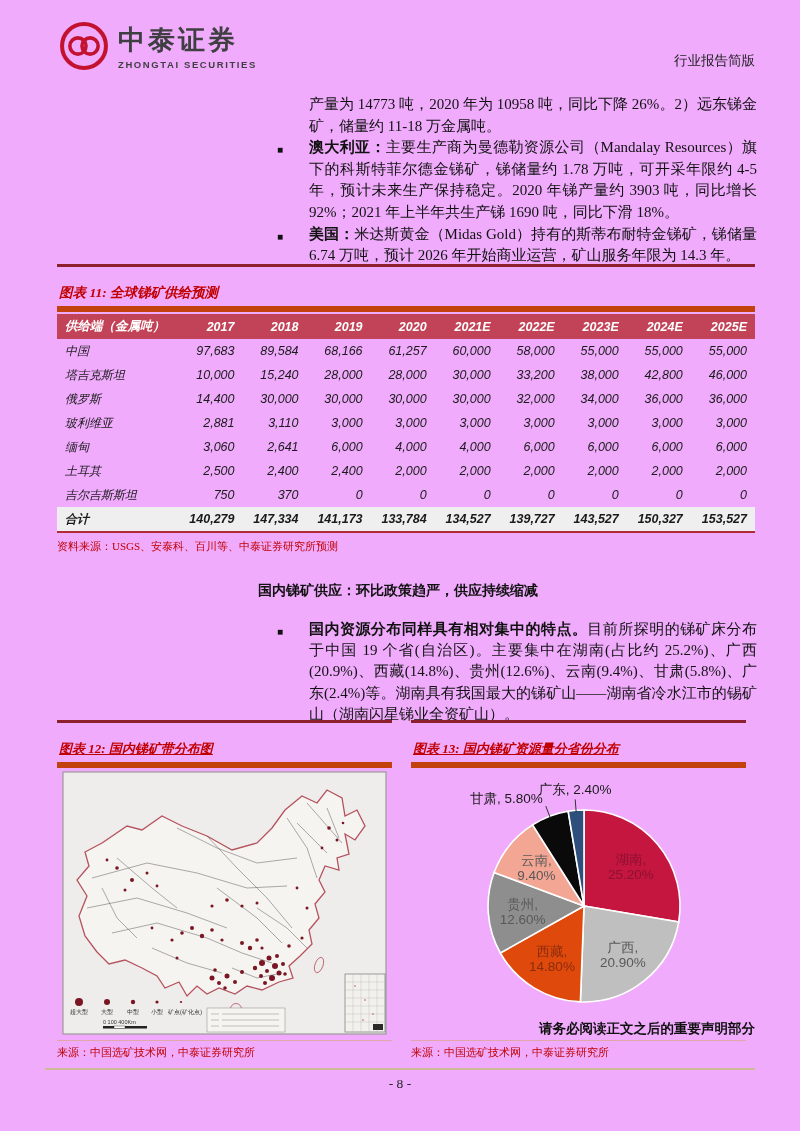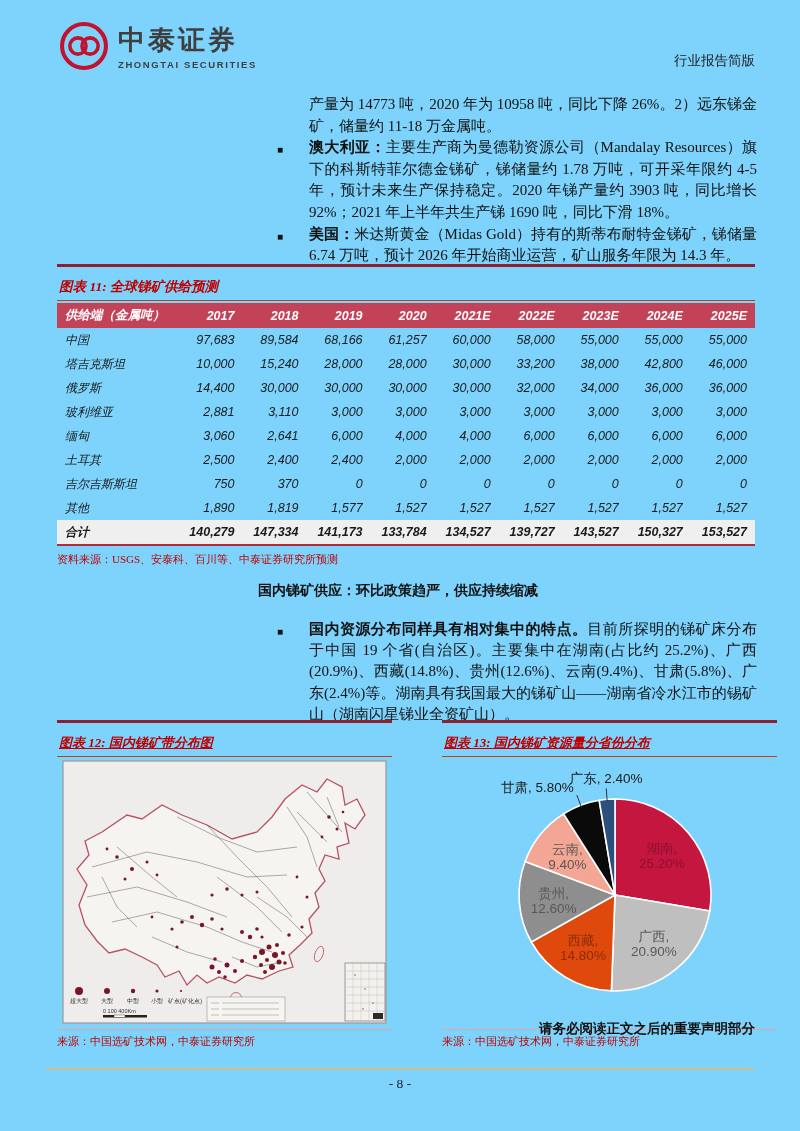--- a/index.html
+++ b/index.html
@@ -1,51 +1,51 @@
 <!DOCTYPE html>
 <html><head>
 <meta charset="utf-8">
 <style>
   * { margin:0; padding:0; box-sizing:border-box; }
   body { background:#888; font-family:"Liberation Sans", sans-serif; }
-  .page { position:relative; width:800px; height:1131px; background:#7dd3fc; margin:0 auto; overflow:hidden; }
+  .page { position:relative; width:800px; height:1131px; background:#f0abfc; margin:0 auto; overflow:hidden; }
 
   
   .logo-wrap { position:absolute; left:58px; top:20px; display:flex; align-items:center; }
   .logo-mark { width:52px; height:52px; }
   .logo-text { margin-left:8px; }
   .logo-cn { font-size:27px; font-weight:bold; color:#3f3f41; letter-spacing:3px; font-family:"Liberation Sans", sans-serif; }
   .logo-en { font-size:9.5px; font-weight:bold; color:#3f3f41; letter-spacing:1.6px; margin-top:1px; }
   .report-type { position:absolute; right:45px; top:52px; font-size:13.5px; color:#222; font-family:"Liberation Serif", serif; }
 
   
   .intro { position:absolute; left:277px; top:94px; width:480px; font-family:"Liberation Serif", serif; font-size:15px; line-height:21.6px; color:#111; text-align:justify; }
   .para { position:relative; padding-left:32px; }
   .para .marker { position:absolute; left:0; top:2px; font-size:10px; color:#111; }
   .lead { font-weight:bold; }
 
   
   .fig-table { position:absolute; left:57px; top:264px; width:698px; }
-  .fig-title-bar { border-top:3px solid #8e1f2c; border-bottom:1px solid #c2410c; padding:11px 2px 4px 2px; color:#c00000; font-weight:bold; font-style:italic; font-size:13.5px; font-family:"Liberation Serif", serif; }
+  .fig-title-bar { border-top:3px solid #8e1f2c; border-bottom:6px solid #c2410c; padding:17px 2px 4px 2px; color:#c00000; font-weight:bold; font-style:italic; font-size:13.5px; font-family:"Liberation Serif", serif; }
   table.supply { width:100%; border-collapse:collapse; margin-top:2px; border-bottom:2.5px solid #b02a3a;font-style:italic; }
   table.supply th { background:#c24257; color:#fff; font-size:12.5px; font-weight:bold; padding:4px 8px 4px 8px; text-align:right; font-family:"Liberation Sans", sans-serif; }
   table.supply th:first-child { text-align:left; font-family:"Liberation Serif", serif; }
   table.supply td { font-size:12.5px; color:#1a1a1a; padding:3.5px 8px; text-align:right; font-family:"Liberation Sans", sans-serif; }
   table.supply td.rowname { text-align:left; font-family:"Liberation Serif", serif; font-size:12px; }
   table.supply tfoot td { background:#efefef; font-weight:bold; }
   .table-source { margin-top:6px; color:#c00000; font-size:11px; font-family:"Liberation Serif", serif; }
 
   
   .section-heading { position:absolute; left:258px; top:582px; font-size:14px; font-weight:bold; color:#111; font-family:"Liberation Serif", serif; }
   .section-bullets { position:absolute; left:277px; top:619px; width:480px; font-family:"Liberation Serif", serif; font-size:15px; line-height:21.2px; color:#111; text-align:justify; }
 
   
   .figure { position:absolute; top:720px; width:335px; }
   .figure.left { left:57px; }
-  .figure.right { left:442px; }
+  .figure.right { left:411px; }
   .figure .fig-title-bar { font-size:13px;text-decoration:underline; }
   .fig-content { height:272px; position:relative; }
   .fig-source { border-top:1px solid #dfa7a7; padding:4px 0 0 0; color:#c00000; font-size:11px; font-family:"Liberation Serif", serif; }
 
   .pie-label { font-size:13.5px; font-family:"Liberation Sans", sans-serif; }
   .pie-label-ext { font-size:13.5px; fill:#1a1a1a; font-family:"Liberation Sans", sans-serif; }
   .map-legend-text { font-size:6px; fill:#333; font-family:"Liberation Serif", serif; }
   .map-scale-text { font-size:5.5px; fill:#333; font-family:"Liberation Sans", sans-serif; }
 
   
@@ -179,32 +179,20 @@
             <td class="rowname">吉尔吉斯斯坦</td>
             <td>750</td>
             <td>370</td>
             <td>0</td>
             <td>0</td>
             <td>0</td>
             <td>0</td>
             <td>0</td>
             <td>0</td>
             <td>0</td>
-          </tr>
-          <tr>
-            <td class="rowname">其他</td>
-            <td>1,890</td>
-            <td>1,819</td>
-            <td>1,577</td>
-            <td>1,527</td>
-            <td>1,527</td>
-            <td>1,527</td>
-            <td>1,527</td>
-            <td>1,527</td>
-            <td>1,527</td>
           </tr>
         </tbody>
         <tfoot>
           <tr>
             <td class="rowname">合计</td>
             <td>140,279</td>
             <td>147,334</td>
             <td>141,173</td>
             <td>133,784</td>
             <td>134,527</td>

